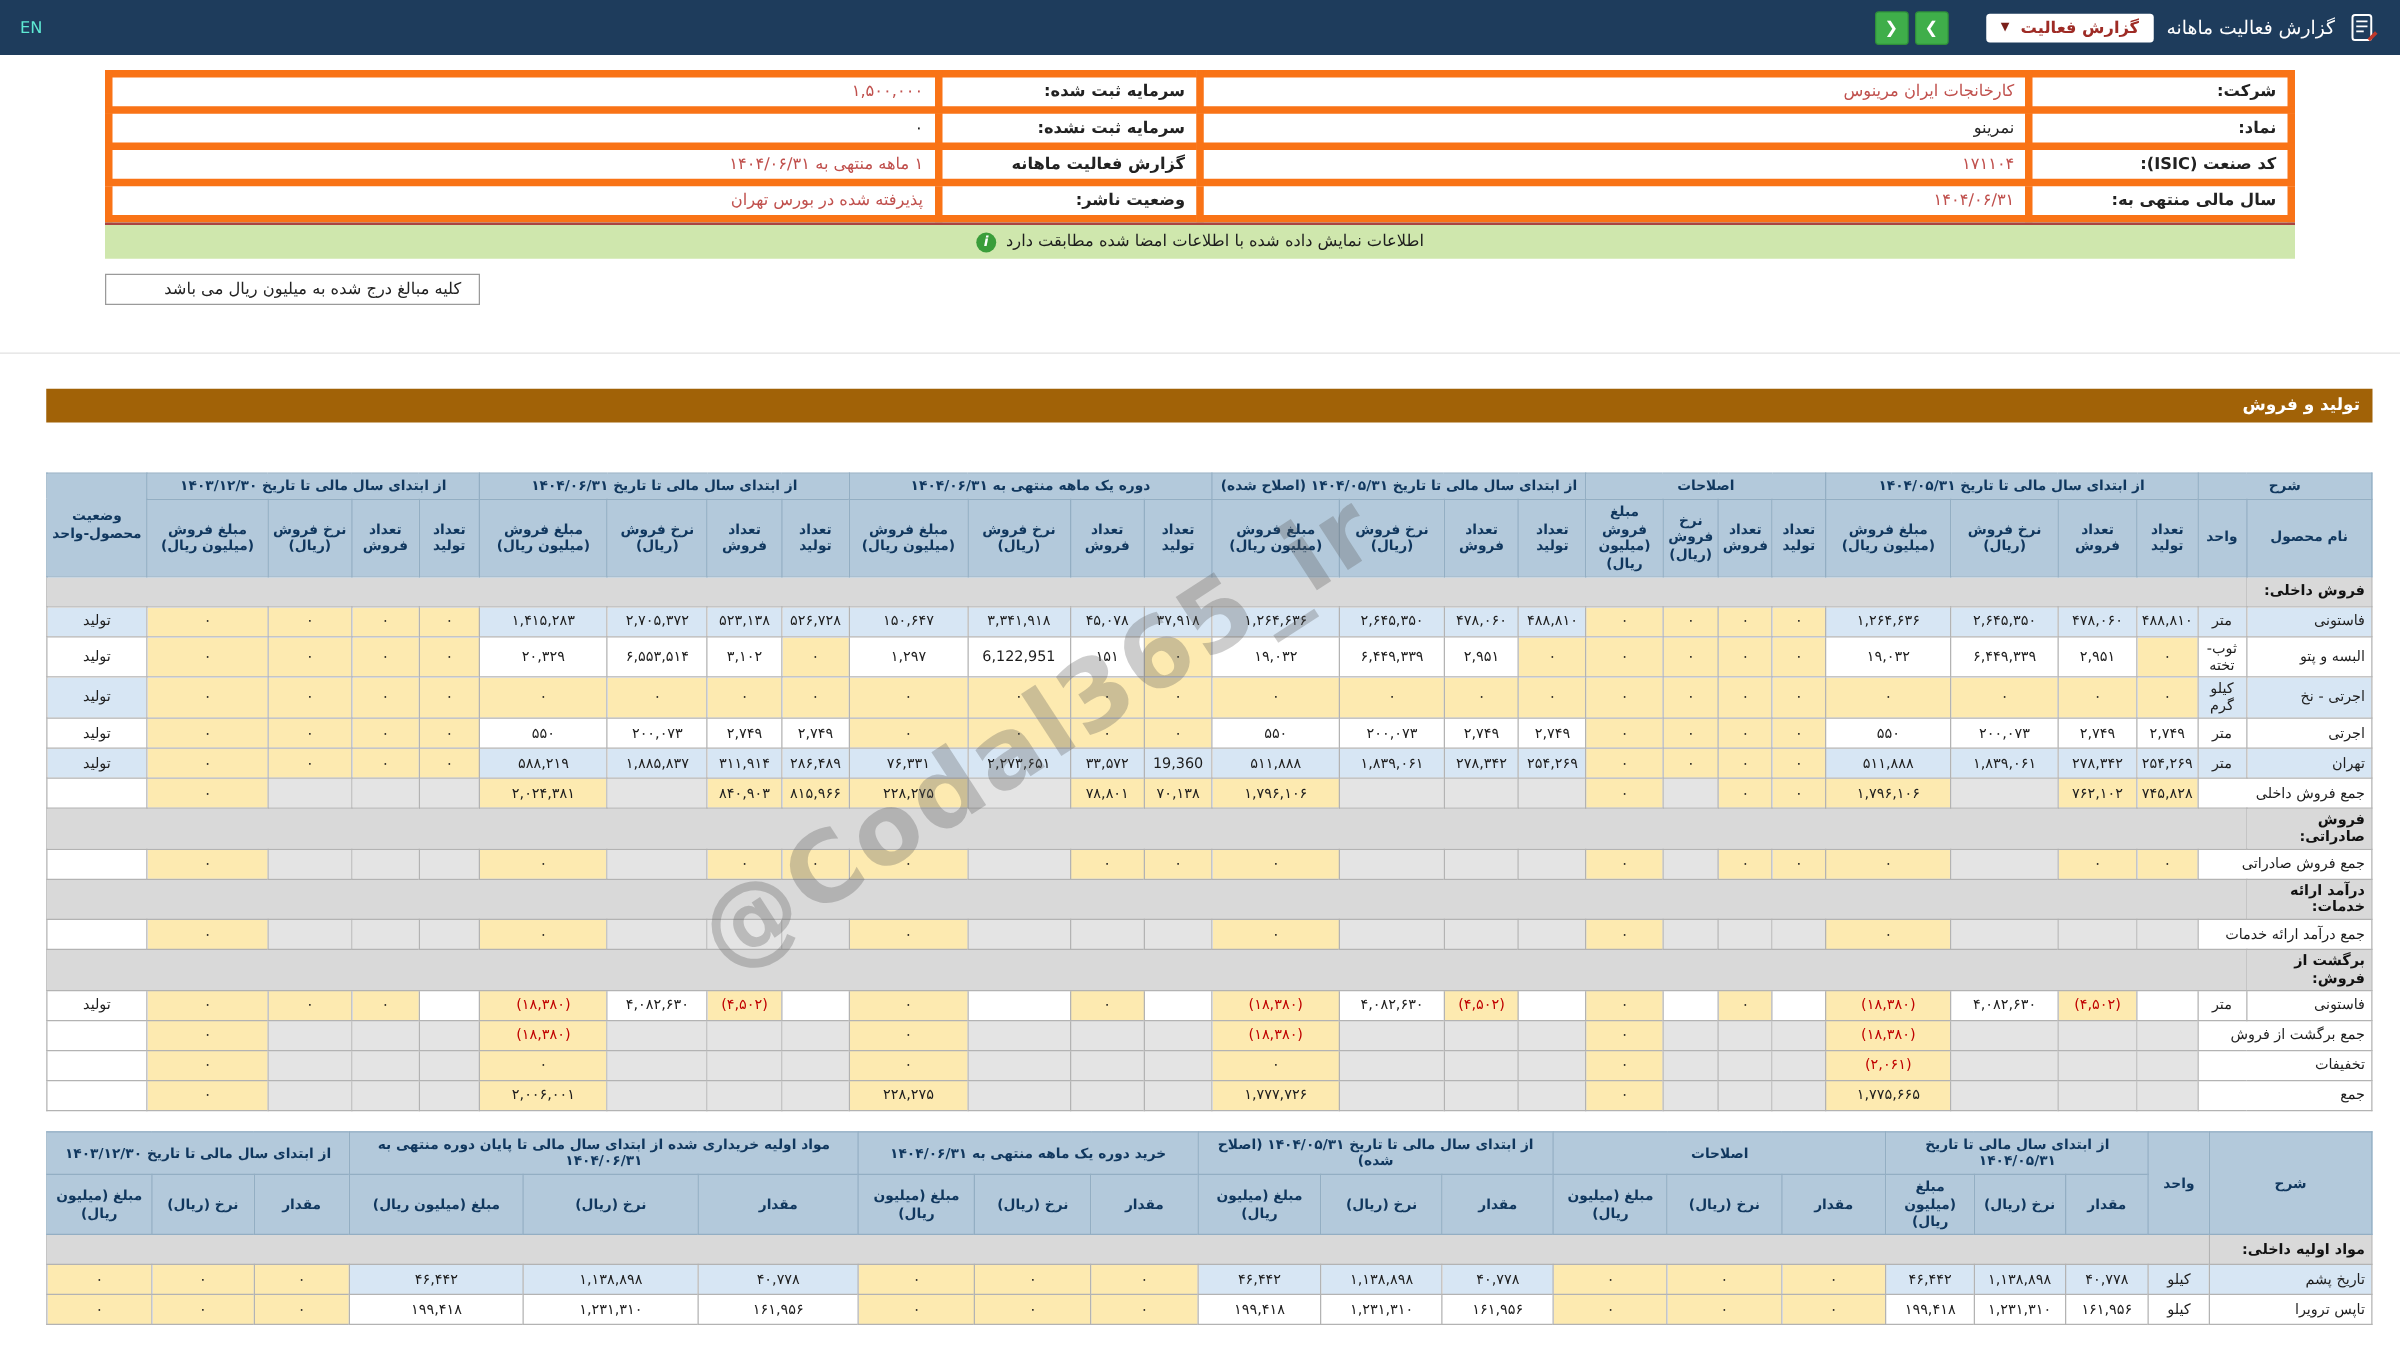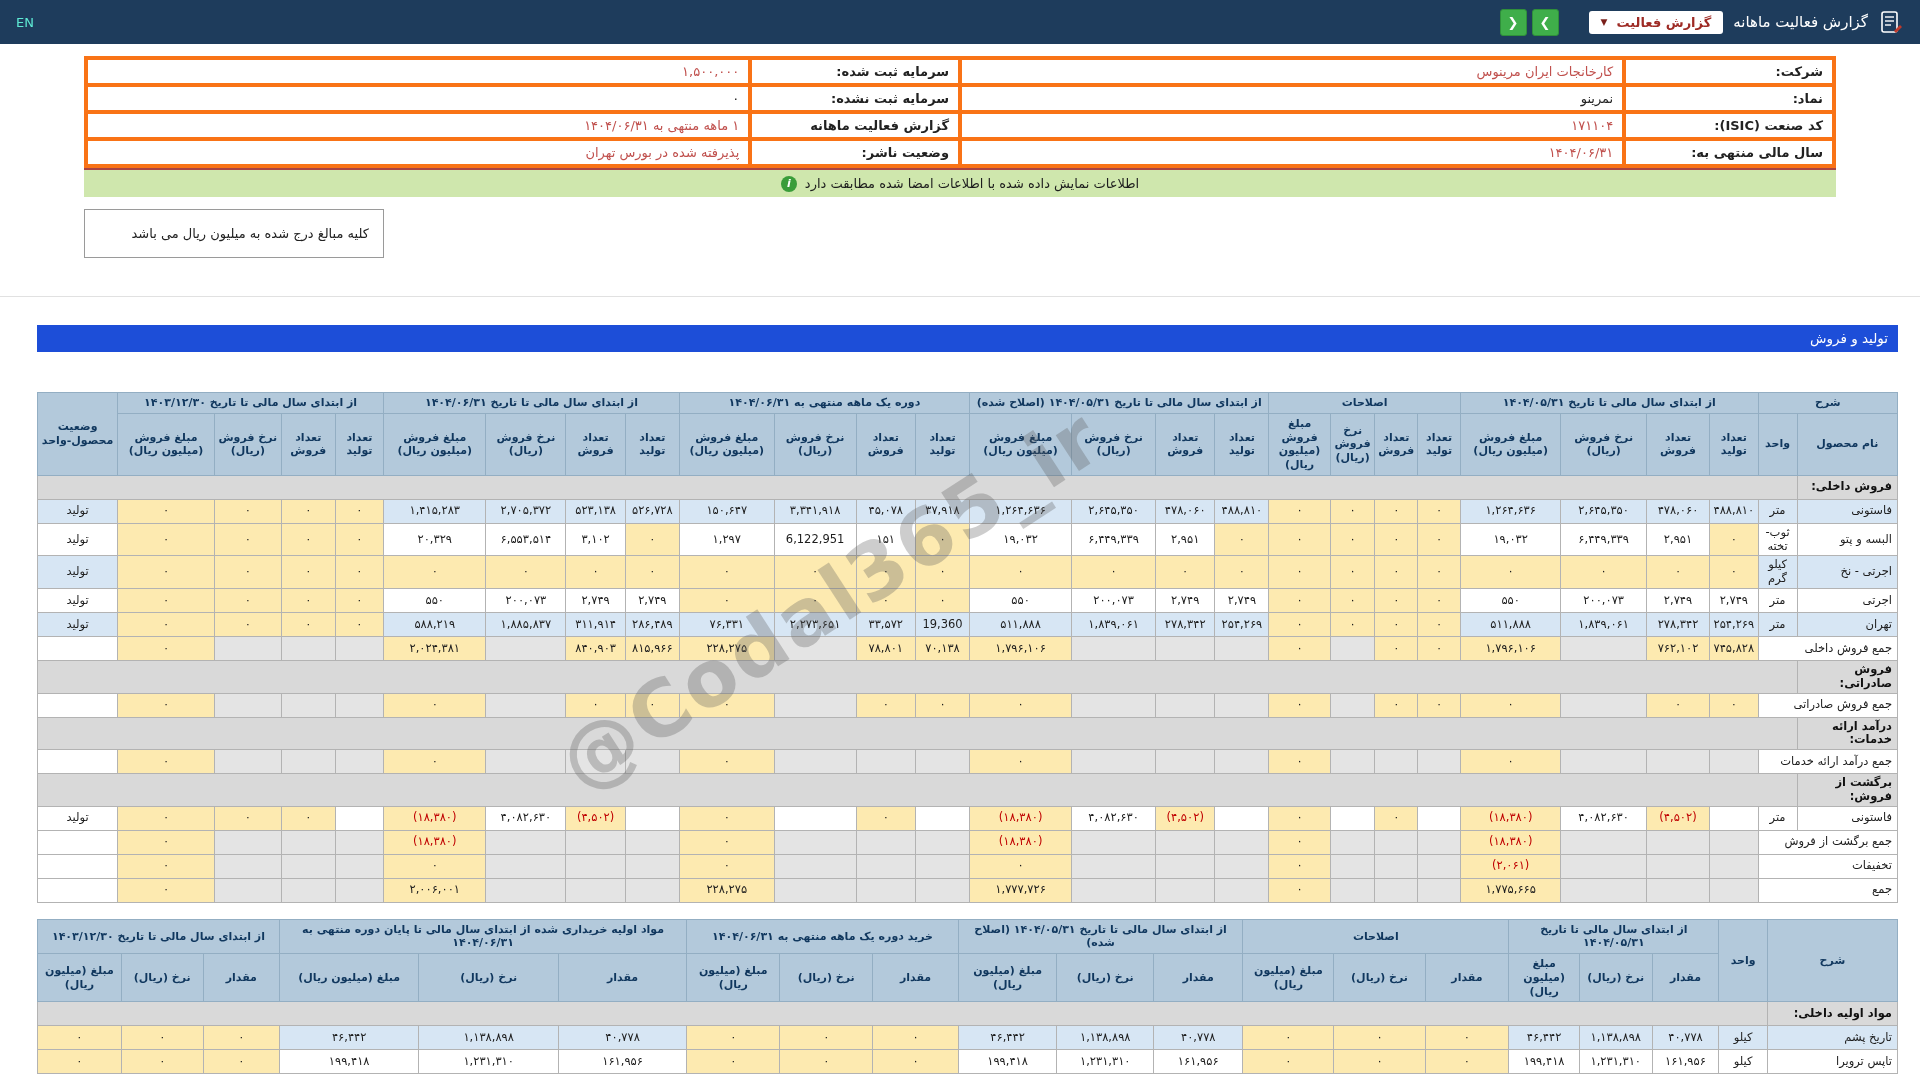--- a/index.html
+++ b/index.html
@@ -15,40 +15,40 @@
   .pill-caret{color:#7a1f1a;font-size:9px;}
   .nav-group{display:flex;gap:5px;margin-right:20px;}
   .nav-btn{width:25px;height:25px;background:#3fae4a;border:1px solid #2f8f3a;border-radius:3px;
            color:#fff;font-weight:bold;display:flex;align-items:center;justify-content:center;
            font-size:13px;cursor:pointer;}
   .flex-spacer{flex:1;}
   .en-link{color:#5eead4;font-size:13px;cursor:pointer;}
   
   .company-wrap{margin:12px 84px 0 84px;}
   table.company{width:100%;border-collapse:collapse;direction:rtl;font-size:13px;background:#fff;}
-  .company td{border:4px solid #f97316;padding:2px 9px;height:19px;color:#222;margin-left:45px;}
+  .company td{border:6px solid #f97316;padding:2px 9px;height:19px;color:#222;margin-left:45px;}
   .company .lbl{font-weight:bold;width:12%;white-space:nowrap;}
   .company .val{width:38%;}
   .company .red{color:#c0504d;}
   .company .link{cursor:pointer;}
   
   .greenbar{margin:0 84px;border-top:2px solid #a94442;background:#cfe7ad;height:27px;
             display:flex;align-items:center;justify-content:center;gap:8px;direction:rtl;
             font-size:13px;color:#1d1d1d;}
   .info-icon{width:16px;height:16px;border-radius:50%;background:#3a9d3a;color:#fff;
              font-size:11px;font-weight:bold;font-style:italic;display:flex;align-items:center;
              justify-content:center;}
   
   .notebox-wrap{margin:12px 84px 0 84px;direction:ltr;}
-  .notebox{display:inline-block;border:1px solid #9a9a9a;background:#fff;padding:16px 14px;
+  .notebox{display:inline-block;border:1px solid #9a9a9a;background:#fff;padding:4px 14px;
            font-size:13px;color:#222;min-width:300px;box-sizing:border-box;text-align:right;direction:rtl;}
   .hr-sep{border-top:1px solid #e1e1e1;margin-top:38px;}
   
   .content{margin:28px 22px 0 37px;direction:rtl;position:relative;}
-  .secbar{background:#1d4ed8;color:#fff;font-weight:normal;font-size:13.5px;height:27px;
+  .secbar{background:#a16207;color:#fff;font-weight:bold;font-size:13.5px;height:27px;
           line-height:27px;padding:0 10px;}
   .tnote{border:1px solid #aaa;border-top:none;background:#fff;font-weight:bold;font-size:13px;
          height:24px;line-height:24px;padding:0 8px;color:#111;}
   .gap{height:40px;}
   .gap2{height:16px;}
   table.grid{width:100%;border-collapse:collapse;table-layout:fixed;direction:rtl;}
   .grid th{background:#b3c9db;color:#10375e;border:1px solid #93aec3;font-weight:bold;
            padding:3px 2px;font-size:11px;line-height:1.25;}
   .grid td{border:1px solid #b3b3b3;padding:2px 3px;text-align:center;color:#1d1d1d;
            height:19px;font-size:11.5px;line-height:1.2;overflow:hidden;}

